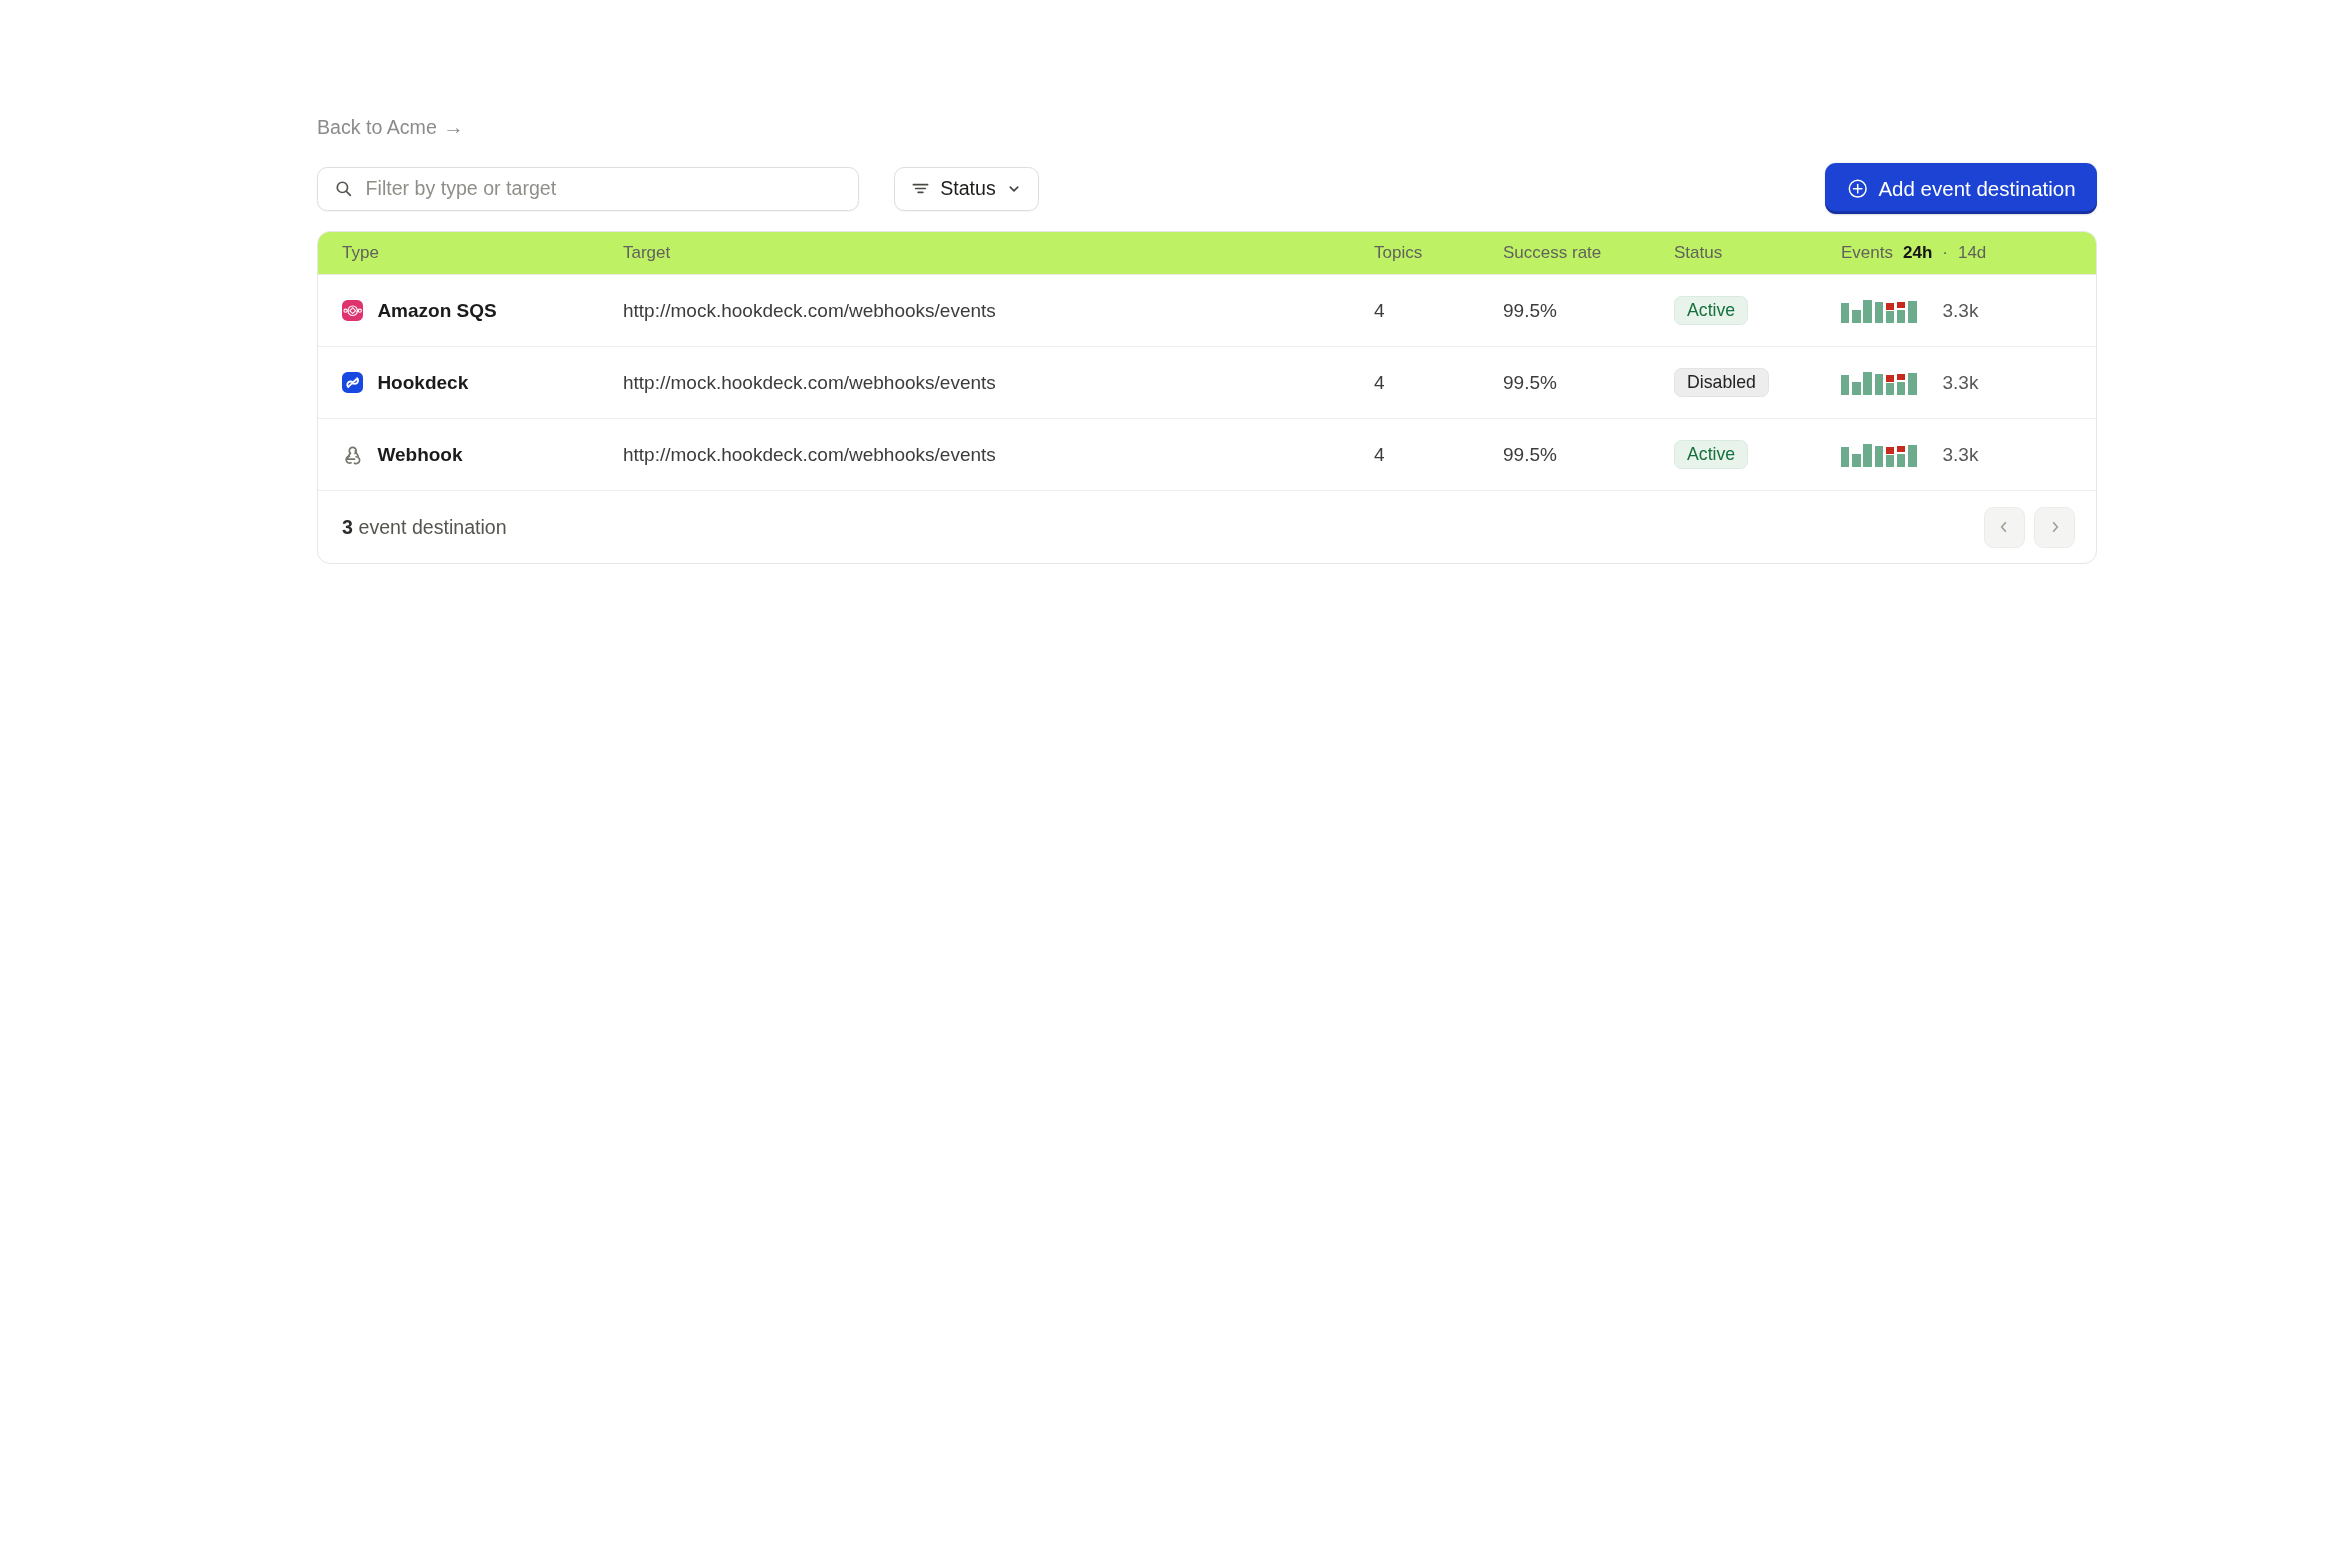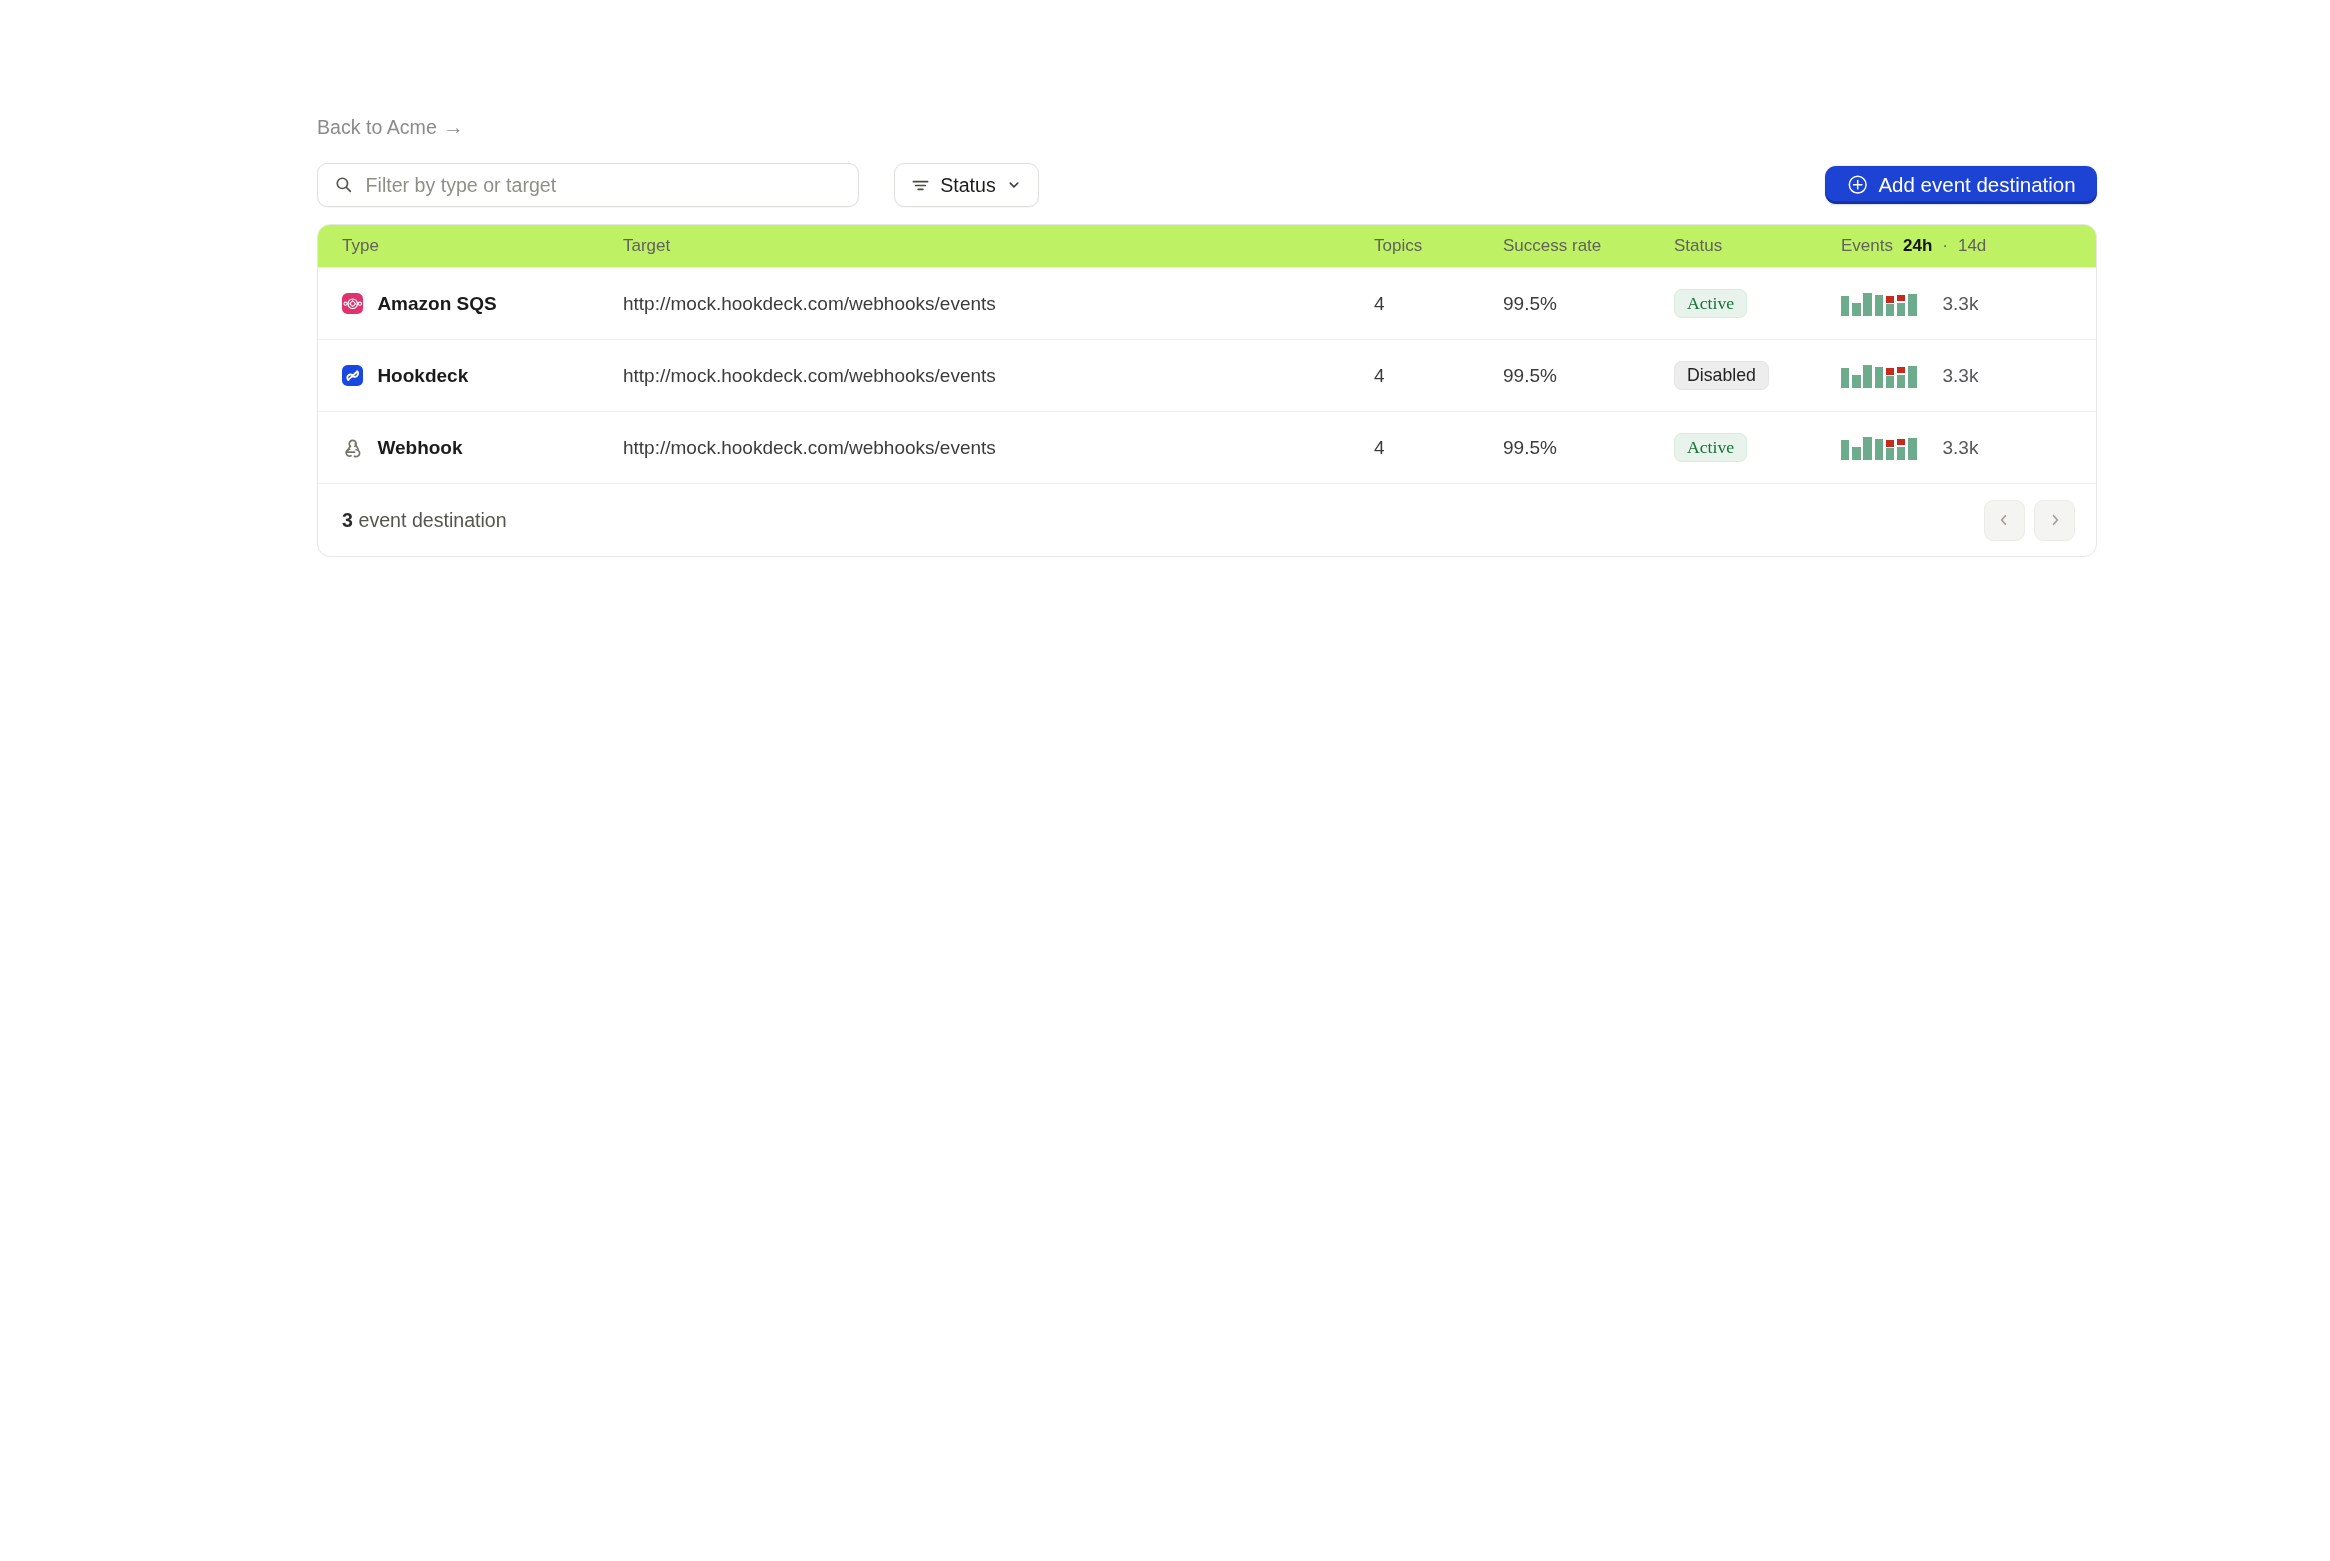--- a/index.html
+++ b/index.html
@@ -27,21 +27,21 @@
                       color:#4d7c0f; background:transparent;
                       font-family:"Liberation Sans", sans-serif; }
   .search-box input::placeholder { color:#8f8f89; }
 
   .status-btn { margin-left:35px; height:44px; background:#fff;
                 border:0.9px solid #dedeDA; border-radius:10.3px;
                 display:flex; align-items:center; gap:11.2px; padding:0 17px;
                 font-size:19.6px; font-weight:500; color:#1d1d1b; cursor:pointer;
                 box-shadow:0 0.9px 1.4px rgba(0,0,0,0.04); }
 
-  .add-btn { margin-left:auto; height:38px; background:#1c43d4;
+  .add-btn { margin-left:auto; height:51px; background:#1c43d4;
              border:none; border-radius:11.2px; color:#fff;
              display:flex; align-items:center; gap:10.3px; padding:0 21.4px;
              font-size:20.5px; font-weight:500; cursor:pointer;
              font-family:"Liberation Sans", sans-serif;
              box-shadow:inset 0 -2.8px 0 rgba(0,0,30,0.28), 0 0.9px 1.9px rgba(0,0,0,0.15); }
 
   
   .card { margin-top:17px; width:1780px; border:0.9px solid #e6e6e4;
           border-radius:13px; background:#fff; overflow:hidden; }
   .t-row { display:grid;
@@ -57,21 +57,21 @@
               font-size:19px; color:#3c3c3c; cursor:pointer; background:#fff; }
   .cell-type { display:flex; align-items:center; gap:14px; padding-left:24px; }
   .type-name { font-weight:700; color:#1b1b1b; }
   .tile { width:21.4px; height:21.4px; border-radius:5.6px; flex:none;
           display:flex; align-items:center; justify-content:center; }
   .tile-sqs { background:#de336e; }
   .tile-hookdeck { background:#1847e2; }
 
   .badge { display:inline-block; font-size:17.7px; font-weight:500;
            padding:3.7px 12px; border-radius:7.5px; line-height:1.1; }
-  .badge.active { background:#e8f3ec; color:#16713c; border:0.9px solid #d9ebe0;font-family:Liberation Serif, serif; }
+  .badge.active { background:#e8f3ec; color:#16713c; border:0.9px solid #d9ebe0; }
   .badge.disabled { background:#ededed; color:#232323; border:0.9px solid #e3e3e1; }
 
   .events-cell { display:flex; align-items:center; gap:17px; }
   .sparkline { display:flex; align-items:flex-end; gap:2.8px; height:24px; }
   .spark-bar { width:8.4px; display:flex; flex-direction:column;
                justify-content:flex-end; gap:1.4px; }
   .seg { width:8.4px; }
   .seg.green { background:#6cab8c; }
   .seg.red { background:#c62a1c; }
   .events-count { color:#57575b;margin-left:9px; }

